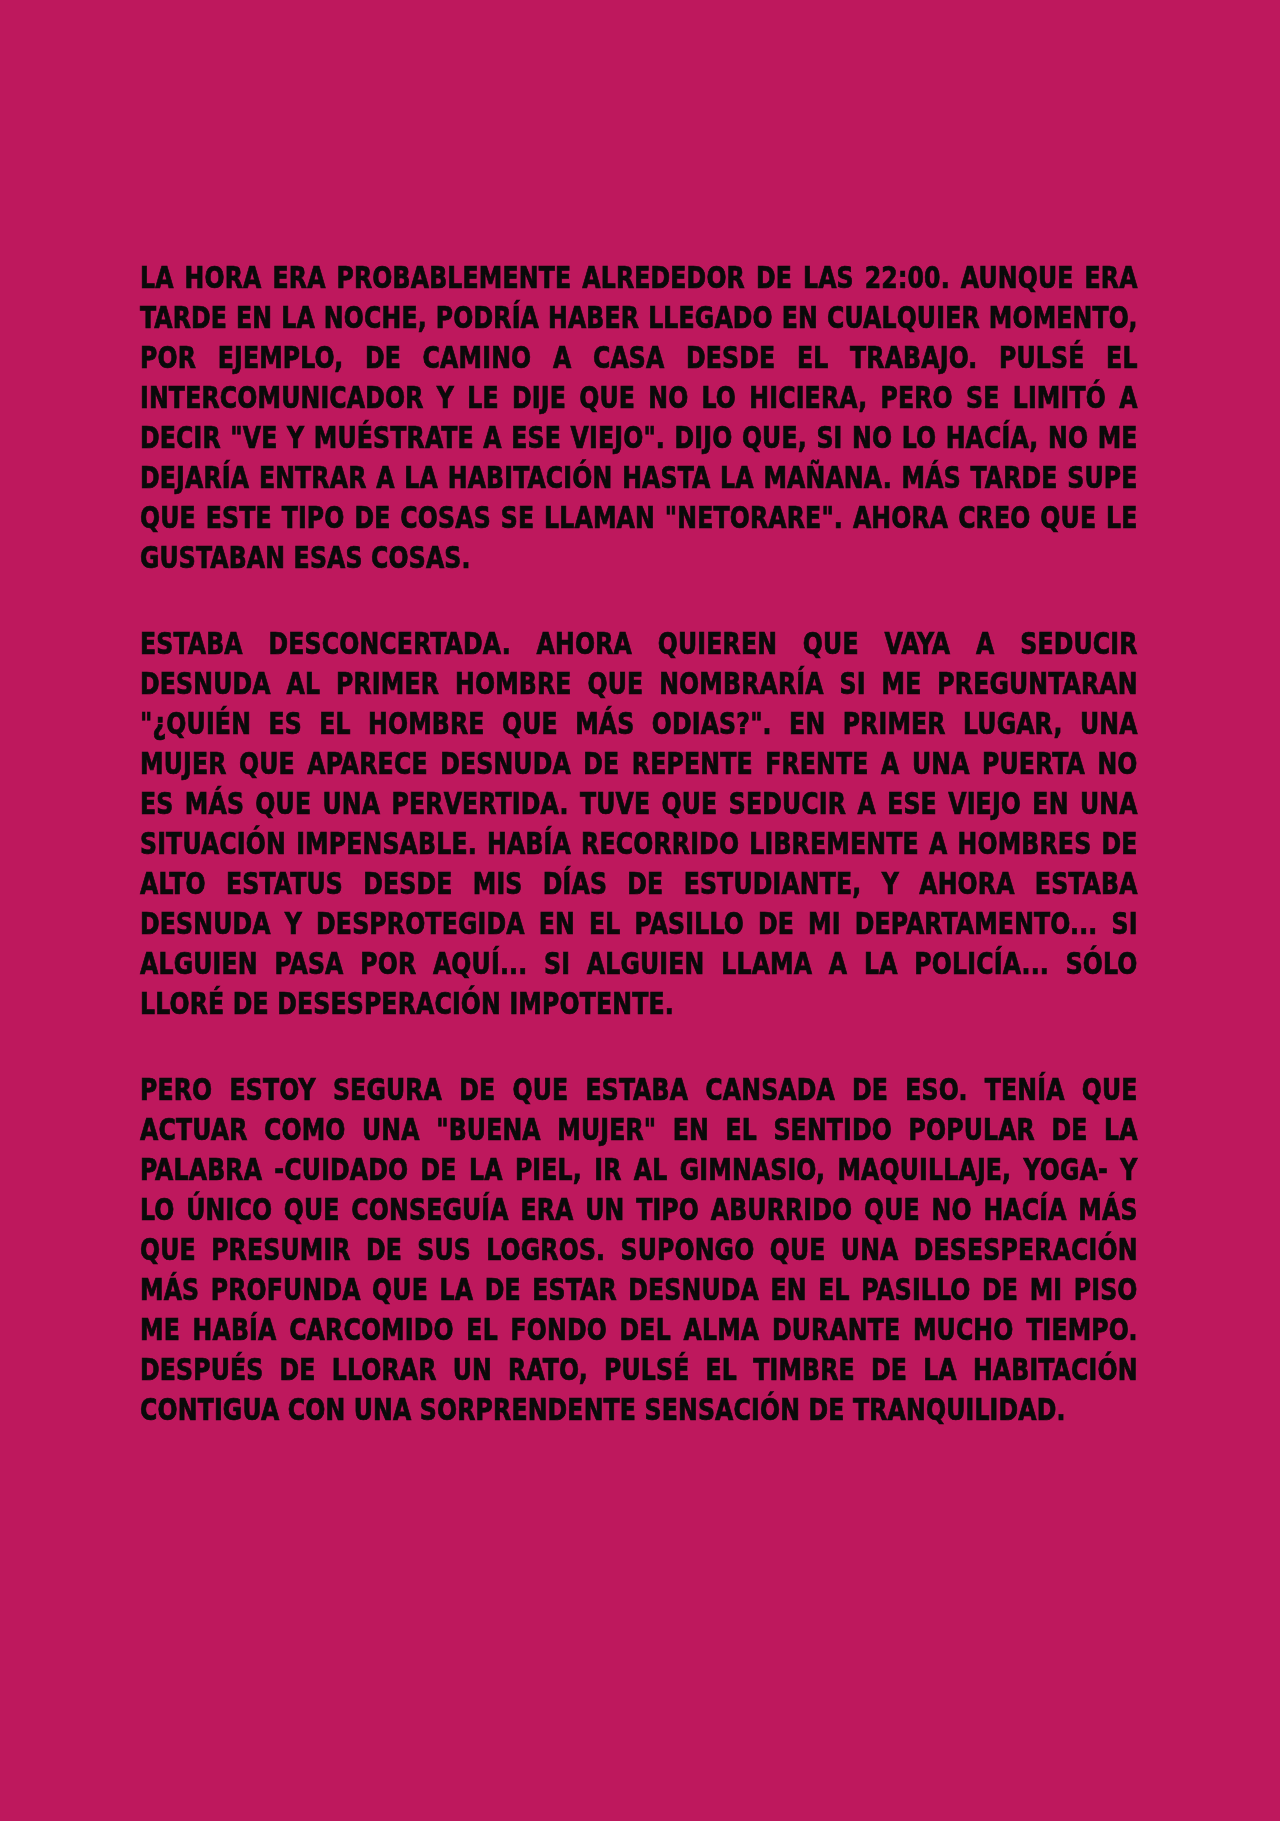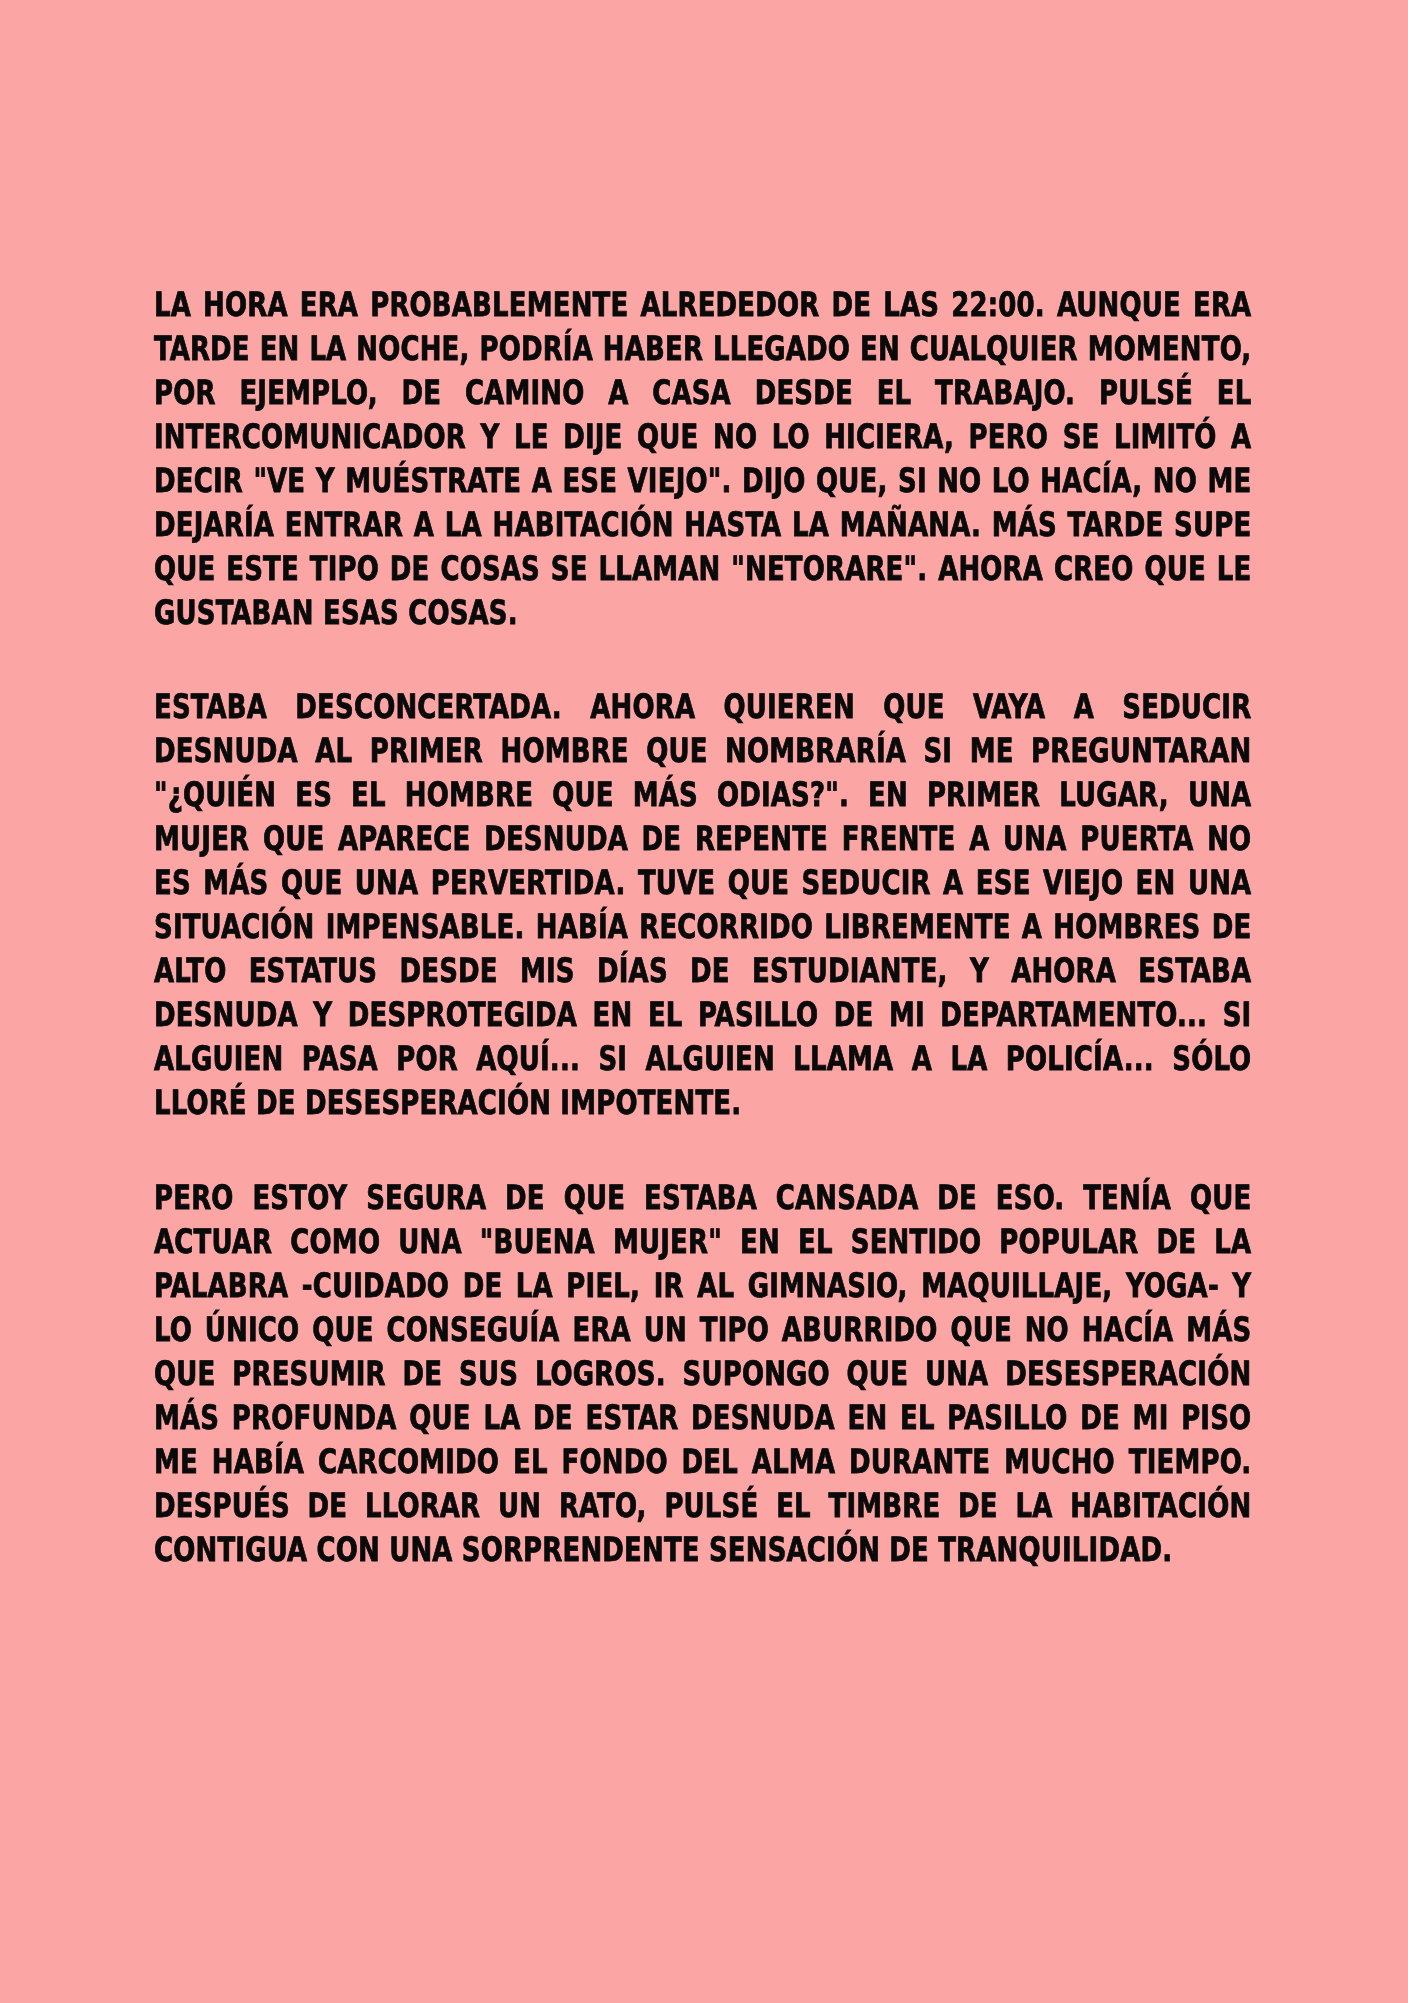--- a/index.html
+++ b/index.html
@@ -4,21 +4,21 @@
 <style>
   html, body {
     margin: 0;
     padding: 0;
     background: #ffffff;
   }
   .page {
     position: relative;
     width: 1280px;
     height: 1821px;
-    background: #fca5a5;
+    background: #be185d;
     overflow: hidden;
   }
   .text-block {
     position: absolute;
     left: 140px;
     top: 258px;
     width: 1000px;
   }
   .para {
     margin: 0 0 46px 0;

